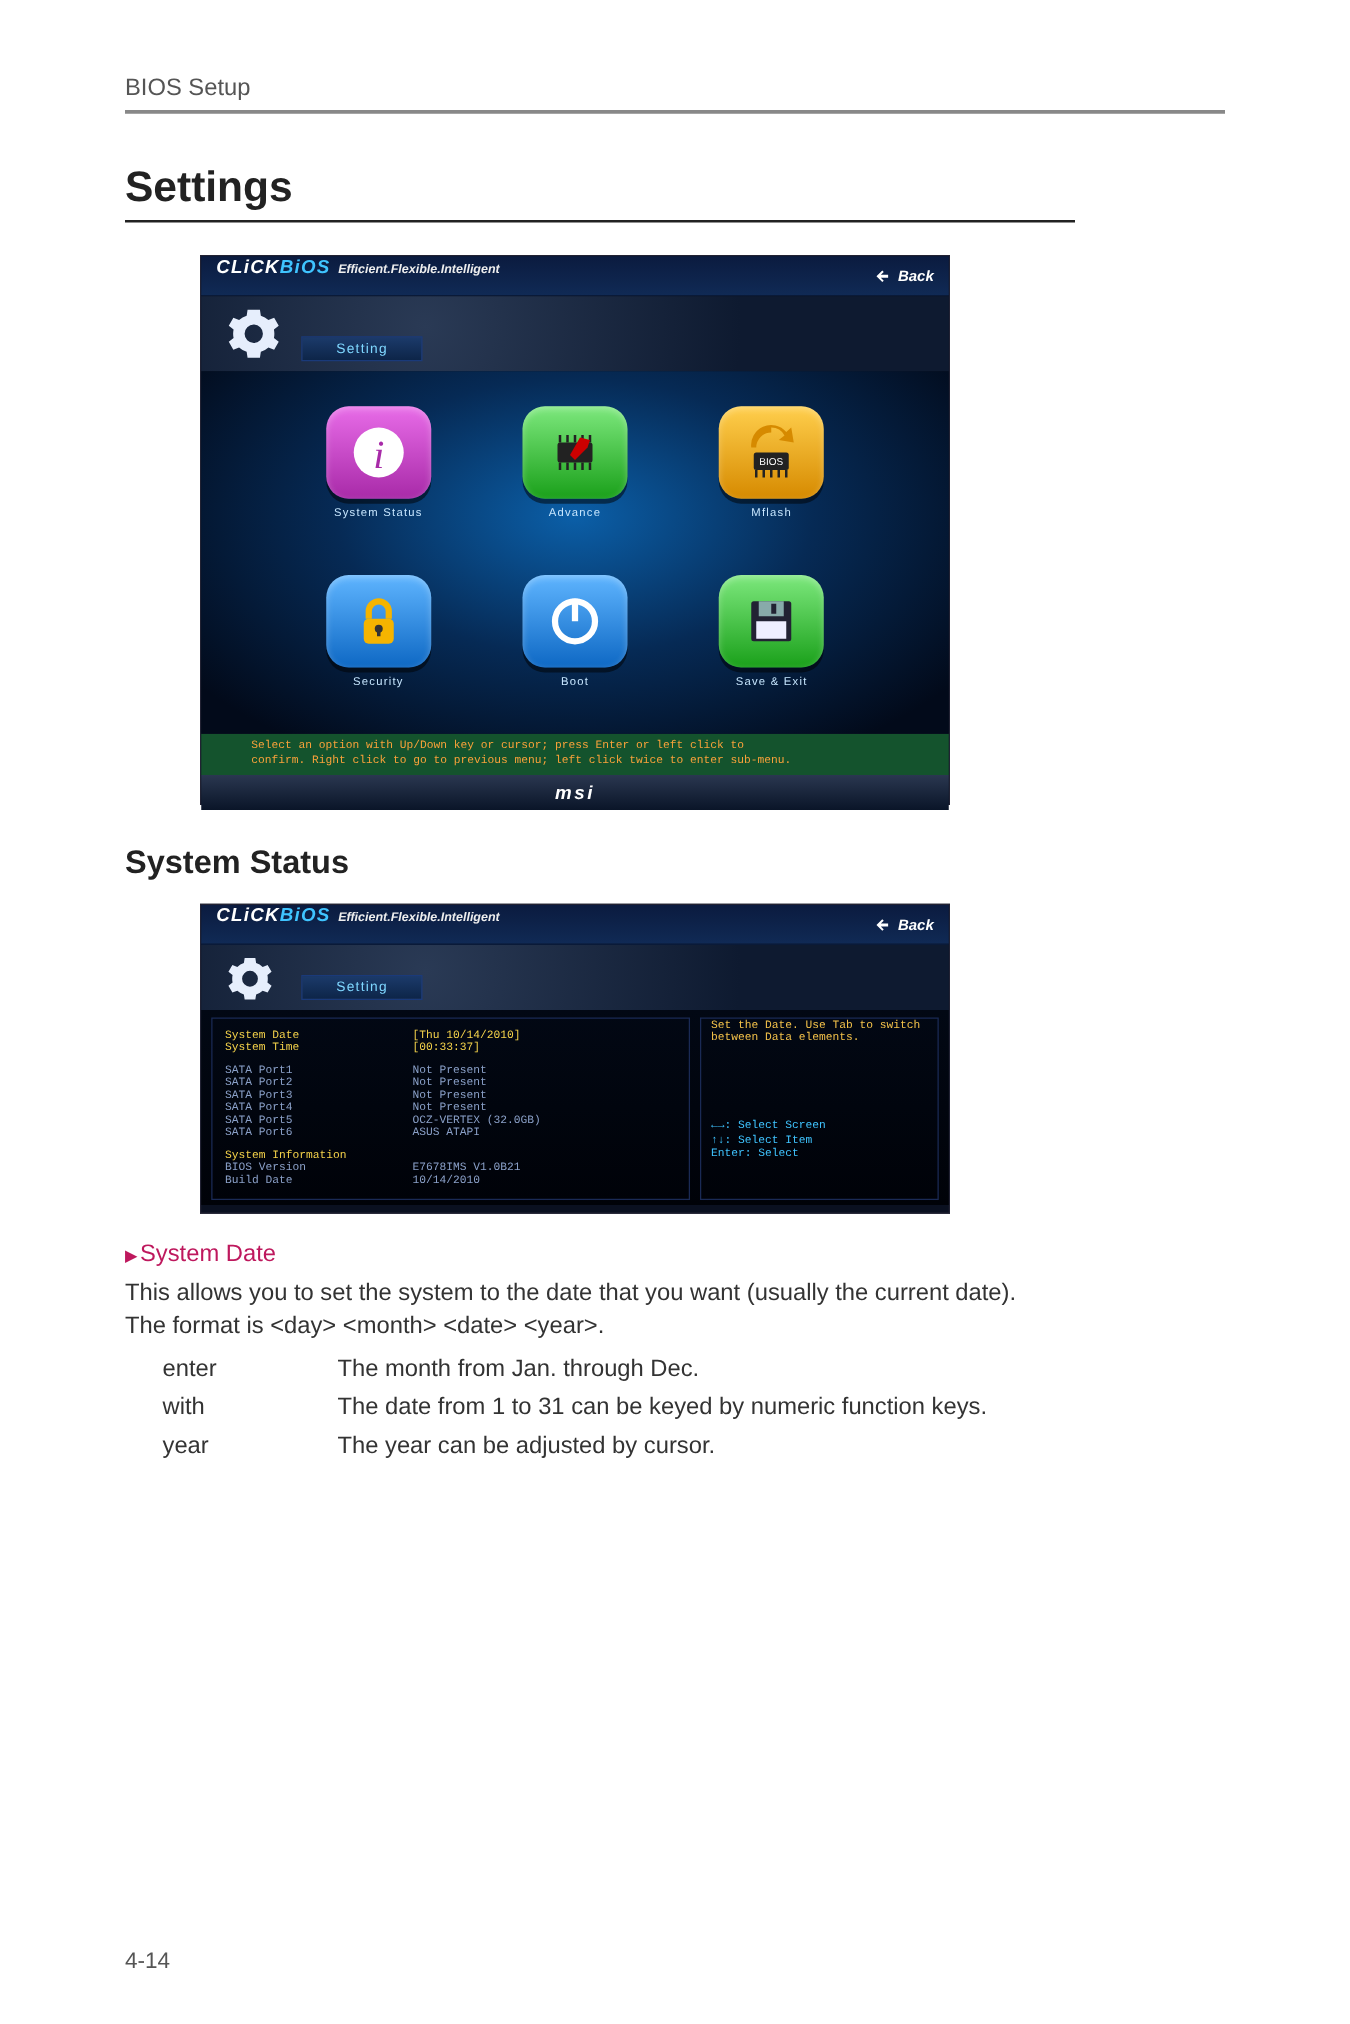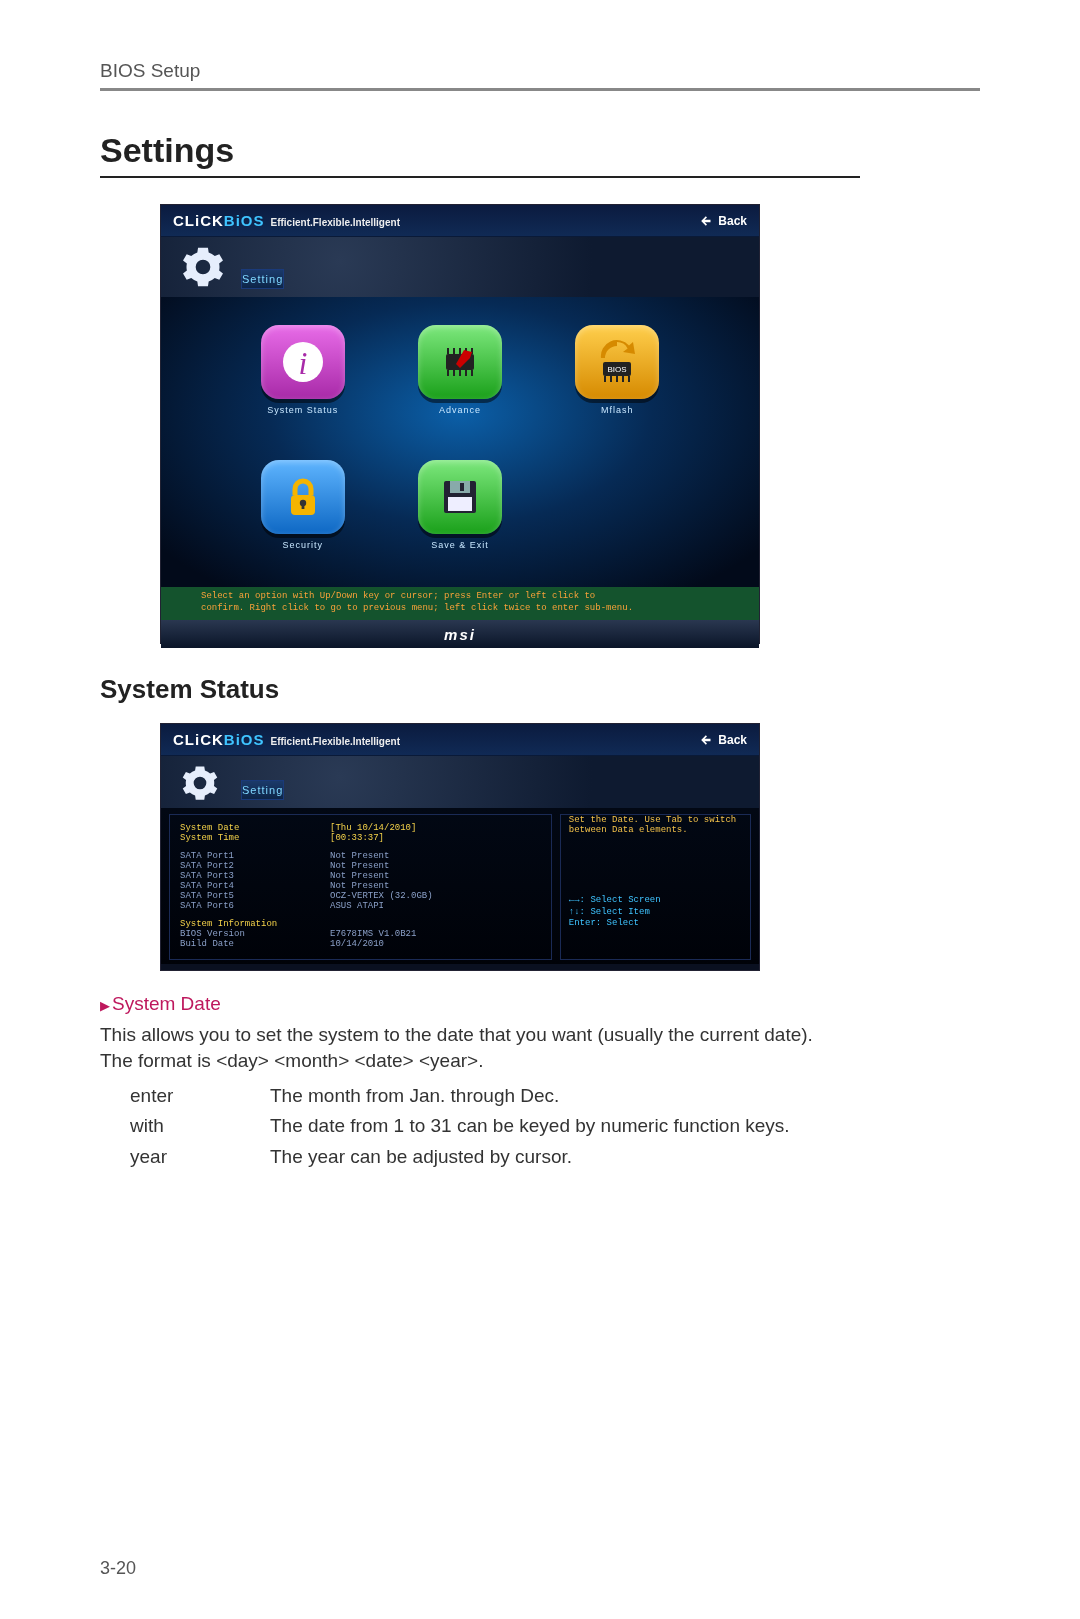--- a/index.html
+++ b/index.html
@@ -45,26 +45,26 @@
     border: 1px solid #223;
     background: #0a1020;
     color: #fff;
     font-family: "Arial", sans-serif;
     position: relative;
   }
   
   .cap1 { height: 440px; }
   .capbar {
     display: flex;
-    align-items: center;
     justify-content: space-between;
     height: 32px;
     padding: 0 12px;
     background: linear-gradient(#0b1b3f,#102a55);
     border-bottom: 1px solid #0a1a38;
+    font-style: italic;
   }
   .logo {
     font-family: Arial, sans-serif;
     font-weight: bold;
     letter-spacing: 1px;
     font-size: 15px;
     color: #fff;
   }
   .logo .bios { color: #3fc4ff; }
   .tagline { font-size: 10px; font-weight: bold; margin-left: 6px; color:#eee;}
@@ -77,21 +77,21 @@
   .settingbar {
     height: 60px;
     background: radial-gradient(circle at 30% 40%, #2a3a55 0%, #0e1a30 60%);
     display: flex; align-items: flex-end;
     padding: 0 0 8px 30px;
     position: relative;
   }
   .gear-big { position: absolute; left: 20px; top: 8px; }
   .setting-label {
     background: linear-gradient(#1b3a6a,#0d2548);
-    padding: 3px 0;
+    padding: 3px 27px;
     font-size: 11px;
     color: #7fd7ff;
     border: 1px solid #1a3a7a;
     letter-spacing: 1px;
     margin-left: 50px;
   }
   .tilegrid {
     display: grid;
     grid-template-columns: repeat(3, 1fr);
     grid-template-rows: 1fr 1fr;
@@ -274,20 +274,29 @@
           <svg viewBox="0 0 24 24">
               <rect x="6" y="11" width="12" height="10" rx="2" fill="#f5b400"></rect>
               <path fill="none" stroke="#f5b400" stroke-width="2.5" d="M8 11V8a4 4 0 018 0v3"></path>
               <circle cx="12" cy="15" r="1.6" fill="#333"></circle>
               <rect x="11.3" y="15" width="1.4" height="3" fill="#333"></rect>
             </svg>
         </div>
         <div class="tile-label">Security</div>
       </div>
       <div class="tile">
+        <div class="tile-icon ic-boot">
+          <svg viewBox="0 0 24 24">
+              <circle cx="12" cy="12" r="8" fill="none" stroke="#fff" stroke-width="2.5"></circle>
+              <line x1="12" y1="3" x2="12" y2="12" stroke="#fff" stroke-width="2.5"></line>
+            </svg>
+        </div>
+        <div class="tile-label">Boot</div>
+      </div>
+      <div class="tile">
         <div class="tile-icon ic-save">
           <svg viewBox="0 0 24 24">
               <rect x="4" y="4" width="16" height="16" rx="1" fill="#223"></rect>
               <rect x="7" y="4" width="10" height="6" fill="#8aa"></rect>
               <rect x="12" y="5" width="2" height="4" fill="#223"></rect>
               <rect x="6" y="12" width="12" height="7" fill="#eef"></rect>
             </svg>
         </div>
         <div class="tile-label">Save &amp; Exit</div>
       </div>
@@ -401,13 +410,13 @@
           <div class="desc">The date from 1 to 31 can be keyed by numeric function keys.</div>
         </div>
         <div class="defrow">
           <div class="term">year</div>
           <div class="desc">The year can be adjusted by cursor.</div>
         </div>
       </div>
   </div>
 </div>
 
-<div class="pagenum">3-20</div>
+<div class="pagenum">4-14</div>
 
 </body></html>

